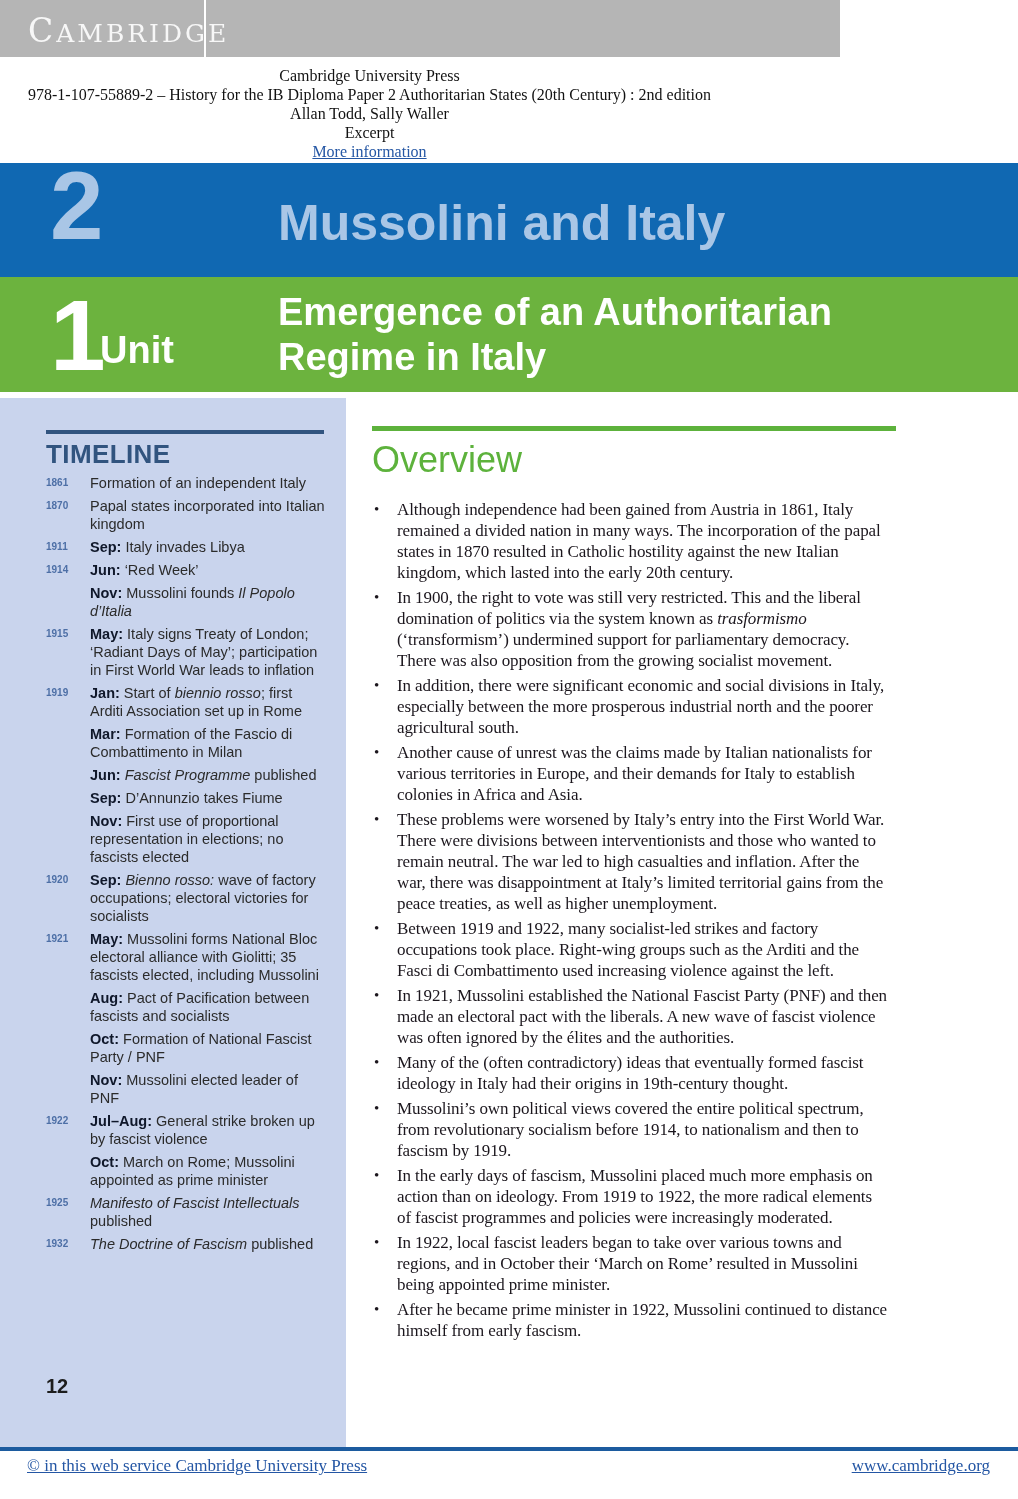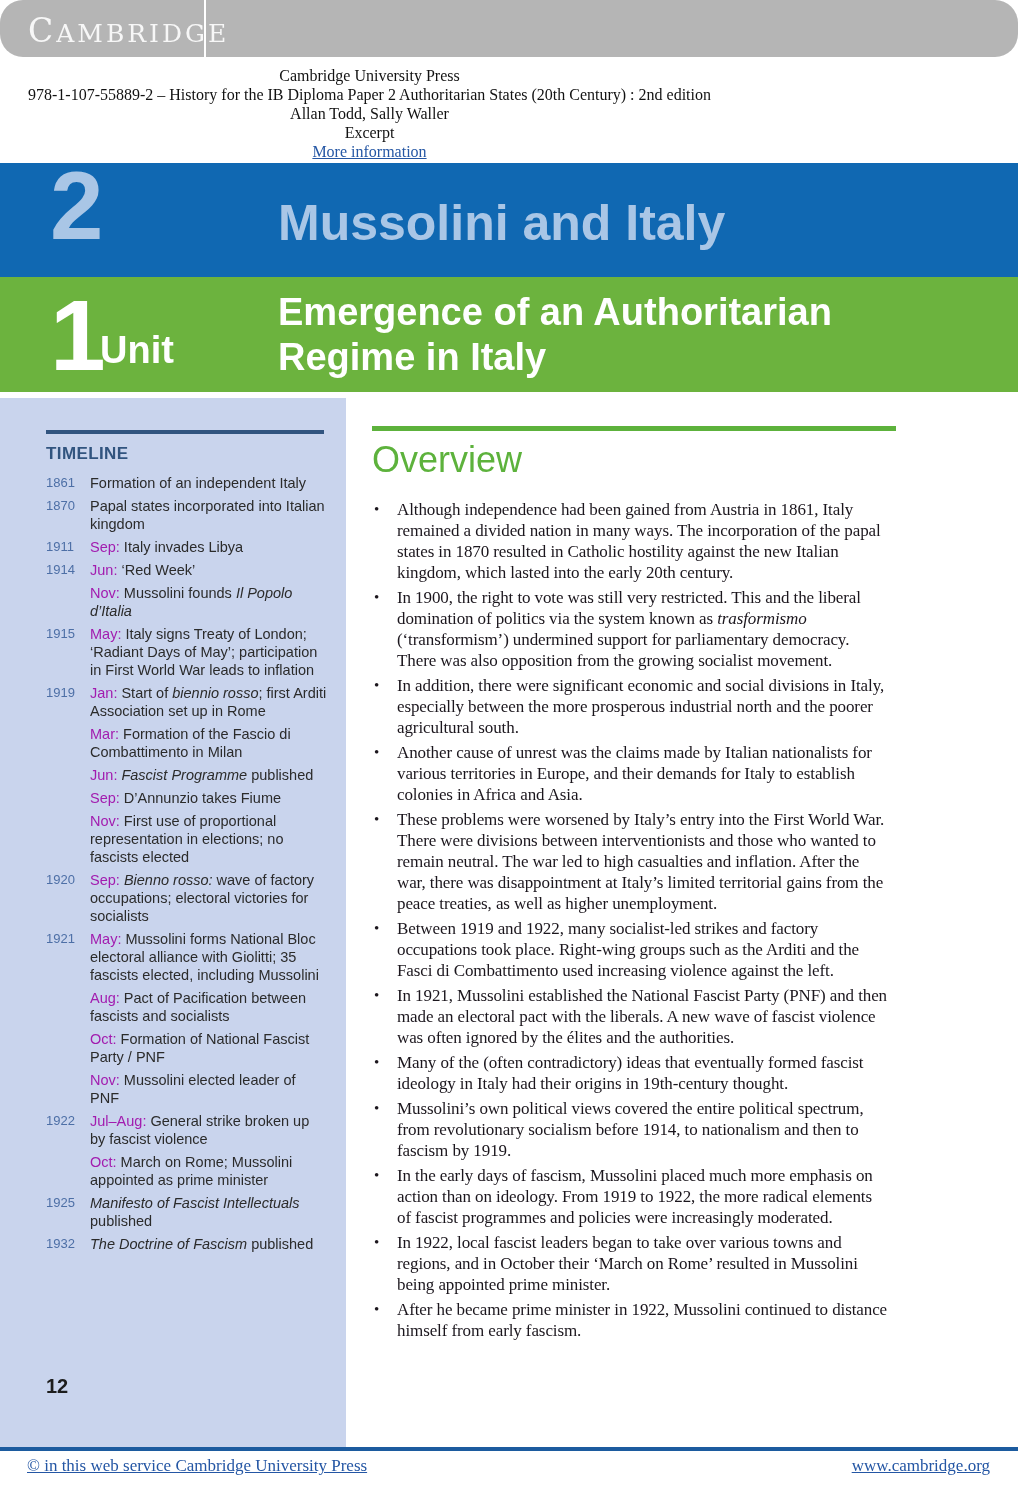--- a/index.html
+++ b/index.html
@@ -1,21 +1,21 @@
 <!DOCTYPE html>
 <html style="--brand-gray: #b5b5b5; --chapter-blue: #1068b2; --chapter-text-light: #a9c6e6; --unit-green: #6cb33e; --sidebar-bg: #c9d4ed; --timeline-heading-blue: #31547f; --timeline-year-blue: #4d6fa6; --overview-green: #5db23c; --link-blue: #2456a4; --footer-rule-blue: #1c5b9f;"><head>
 <meta charset="utf-8">
 <style>
   html,body{margin:0;padding:0;}
   body{
     width:1018px;height:1499px;position:relative;background:#ffffff;
     font-family:"Liberation Sans",sans-serif;overflow:hidden;
   }
   
-  .brand-banner{position:absolute;left:0;top:0;width:1018px;height:57px;background:var(--brand-gray,#b5b5b5);border-radius:23px;}
+  .brand-banner{position:absolute;left:0;top:0;width:840px;height:57px;background:var(--brand-gray,#b5b5b5);}
   .brand-logo{position:absolute;left:28px;top:11px;color:#f7f7f7;font-family:"DejaVu Serif","Liberation Serif",serif;
     font-size:25px;letter-spacing:3px;line-height:40px;}
   .brand-logo::first-letter{font-size:33px;}
   .brand-divider{position:absolute;left:204px;top:0;width:2px;height:57px;background:#ffffff;}
   
   .biblio{position:absolute;left:28px;top:66px;font-family:"Liberation Serif",serif;font-size:16px;line-height:19px;color:#121212;text-align:center;}
   .biblio .line{white-space:nowrap;}
   .more-info{color:var(--link-blue,#2a56a8);text-decoration:underline;cursor:pointer;}
   
   .chapter-banner{position:absolute;left:0;top:163px;width:1018px;height:114px;background:var(--chapter-blue,#1068b2);}
@@ -25,27 +25,27 @@
     color:var(--chapter-text-light,#a9c6e6);white-space:nowrap;}
   
   .unit-banner{position:absolute;left:0;top:277px;width:1018px;height:115px;background:var(--unit-green,#6cb33e);}
   .unit-number{position:absolute;left:50px;top:8px;font-size:100px;line-height:100px;font-weight:bold;color:#ffffff;}
   .unit-label{position:absolute;left:100px;top:52px;font-size:38px;font-weight:bold;color:#ffffff;}
   .unit-title{position:absolute;left:278px;top:13px;font-size:38px;line-height:45px;font-weight:bold;color:#ffffff;}
   
   .sidebar{position:absolute;left:0;top:398px;width:346px;height:1050px;background:var(--sidebar-bg,#c9d4ed);}
   .sidebar-inner{padding:32px 18px 0 46px;}
   .timeline-rule{width:278px;height:4px;background:var(--timeline-heading-blue,#3b5a83);}
-  .timeline-heading{margin-top:7px;font-size:17px;font-weight:bold;letter-spacing:0.4px;
+  .timeline-heading{margin-top:7px;font-size:26px;font-weight:bold;letter-spacing:0.4px;
     color:var(--timeline-heading-blue,#2d507e);line-height:26px;}
   .timeline-list{margin-top:7px;}
   .timeline-row{display:flex;margin-bottom:5px;}
-  .timeline-year{flex:0 0 44px;font-size:13px;line-height:18px;font-weight:normal;color:var(--timeline-year-blue,#4d6fa6);}
+  .timeline-year{flex:0 0 44px;font-size:10px;line-height:18px;font-weight:bold;color:var(--timeline-year-blue,#4d6fa6);}
   .timeline-entry-text{width:248px;font-size:14.5px;line-height:18px;color:#2b2b2b;}
-  .timeline-entry-text b{font-weight:normal;color:#a21caf;}
+  .timeline-entry-text b{font-weight:bold;color:#0f172a;}
   .timeline-entry-text i{font-style:italic;}
   .page-number{position:absolute;left:46px;top:1375px;font-size:20px;font-weight:600;color:#1d1d1d;}
   
   .main-col{position:absolute;left:372px;top:426px;width:524px;}
   .overview-rule{width:524px;height:5px;background:var(--overview-green,#5db23c);}
   .overview-heading{margin-top:9px;font-size:36px;line-height:40px;font-weight:normal;color:var(--overview-green,#5db23c);}
   .overview-list{margin-top:19px;width:516px;}
   .overview-bullet{position:relative;padding-left:25px;margin-bottom:4px;
     font-family:"Liberation Serif",serif;font-size:17px;line-height:21px;color:#1b161d;letter-spacing:-0.1px;}
   .overview-bullet .marker{position:absolute;left:2px;top:0;font-size:15px;color:#1b161d;}

